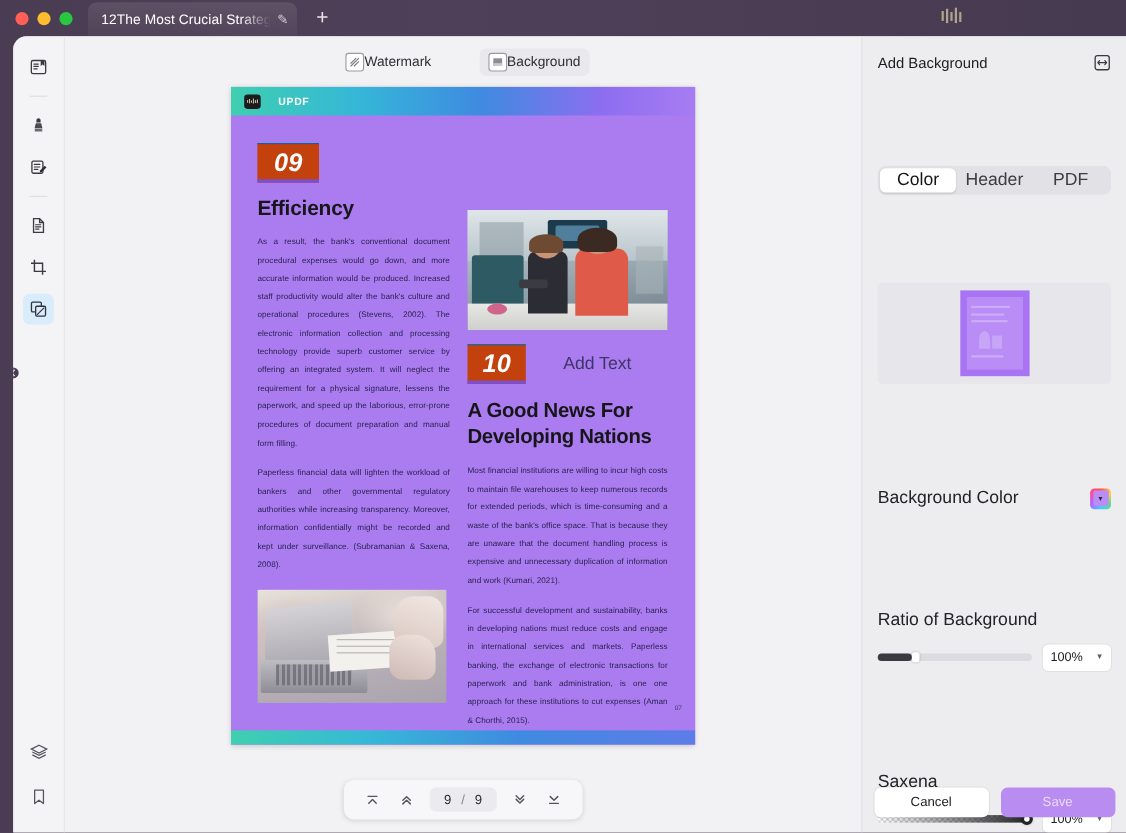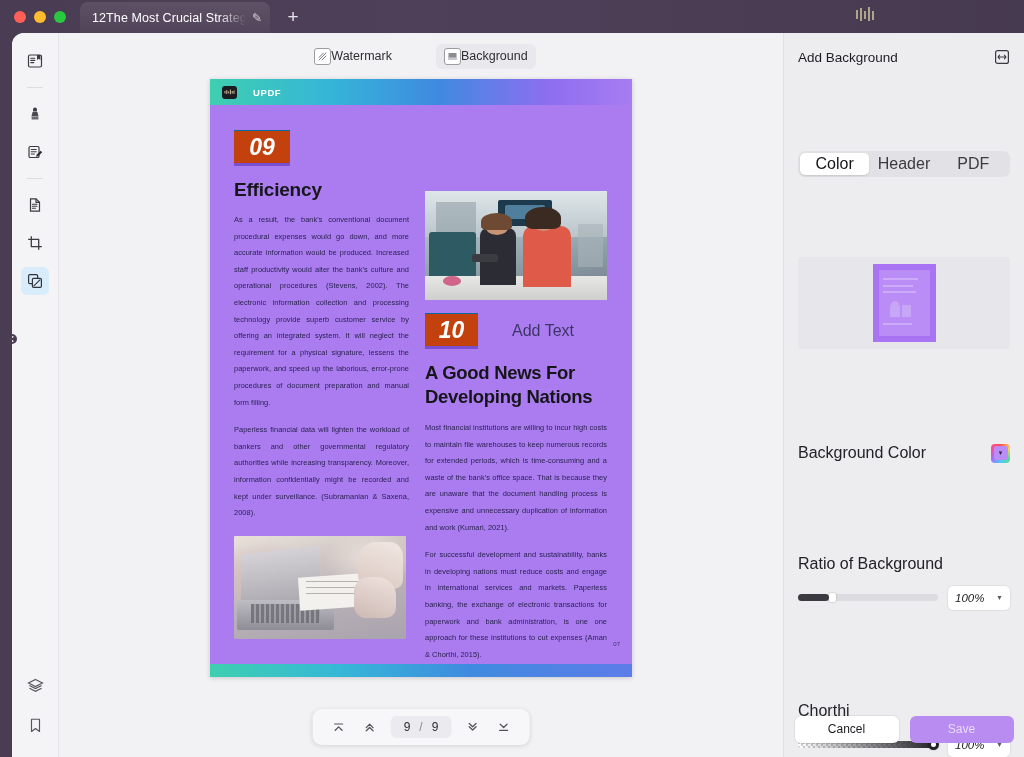--- a/index.html
+++ b/index.html
@@ -266,21 +266,20 @@
   .track.opacity .knob {
     position: absolute; right: -1px; top: -2px; width: 11px; height: 11px;
     border-radius: 50%; background: #fff; border: 3px solid #232327;
     box-shadow: 0 0 2px rgba(0,0,0,.25);
   }
   .numbox {
     width: 62px; height: 24px; background: #fff; border-radius: 5px;
     display: flex; align-items: center; justify-content: space-between;
     padding: 0 7px; font-size: 11.5px; color: #1d1d21;
     box-shadow: 0 0 0 1px rgba(0,0,0,.05);
-    font-style: italic;
   }
   .numbox .car { color: #5b5b62; font-size: 7px; }
 
   #panel-foot {
     position: absolute; left: 0; bottom: 0; width: 100%; height: 56px;
     display: flex; align-items: center; justify-content: center; gap: 11px;
   }
   .pbtn {
     width: 104px; height: 27px; border-radius: 6px; font-size: 12px;
     display: flex; align-items: center; justify-content: center;
@@ -562,21 +561,21 @@
             <div class="knob"></div>
           </div>
           <div class="numbox">
             <span>100%</span>
             <span class="car">▼</span>
           </div>
         </div>
       </div>
 
       <div class="slider-group">
-        <span class="field-label">Chorthi</span>
+        <span class="field-label">Saxena</span>
         <div class="slider-row">
           <div class="track opacity">
             <div class="knob"></div>
           </div>
           <div class="numbox">
             <span>100%</span>
             <span class="car">▼</span>
           </div>
         </div>
       </div>

